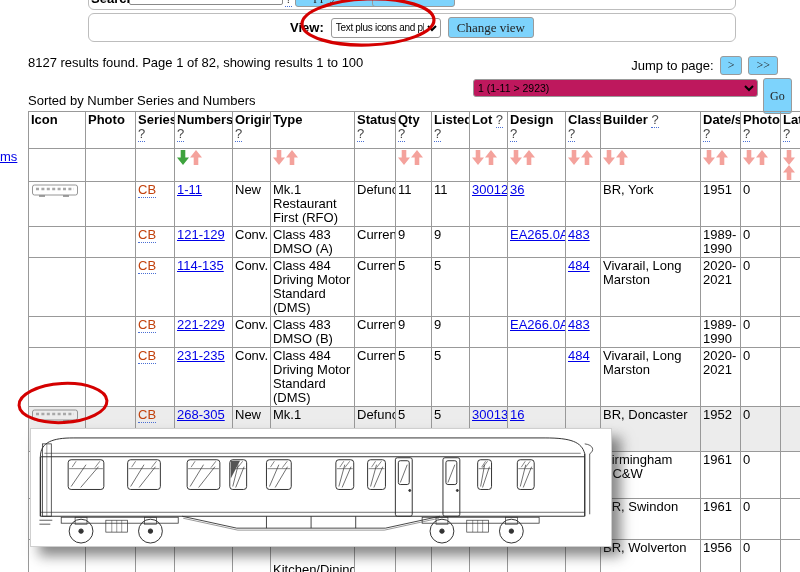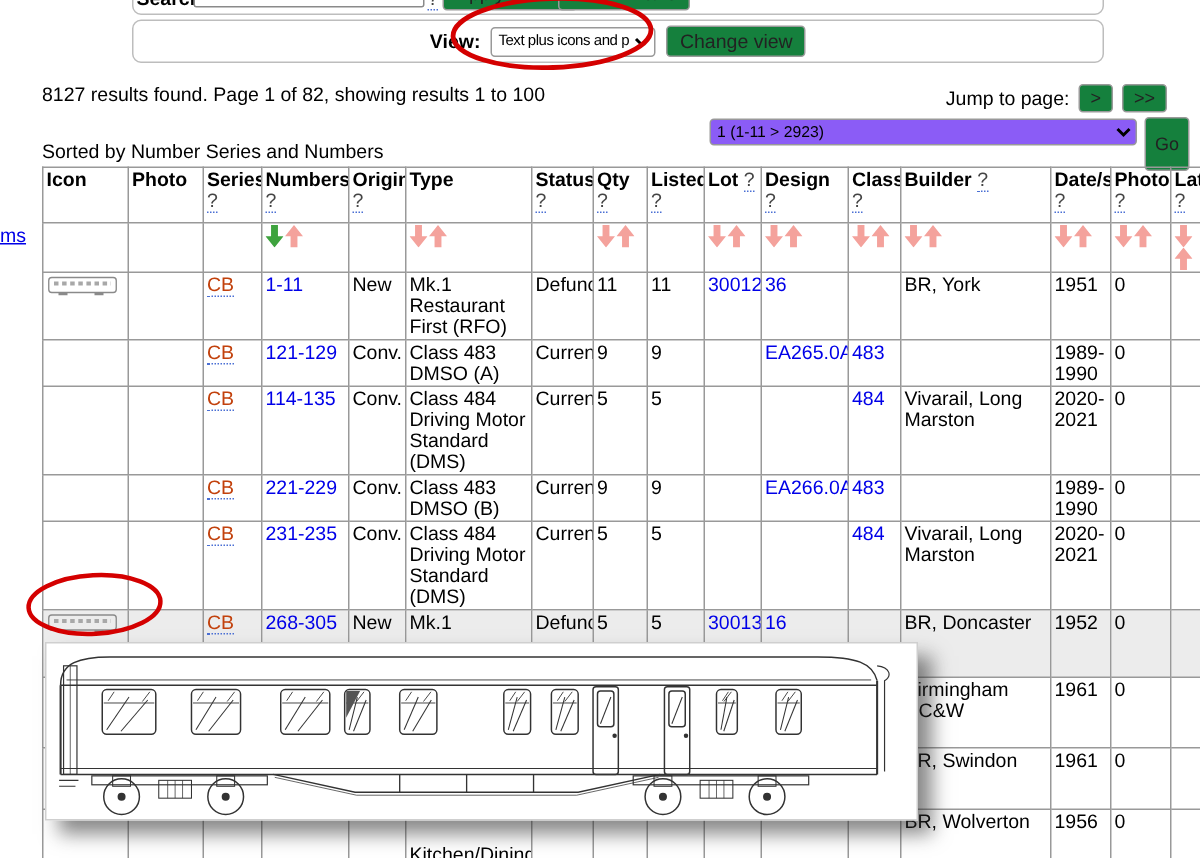--- a/index.html
+++ b/index.html
@@ -3,39 +3,39 @@
 <meta charset="utf-8">
 <style>
   html,body{margin:0;padding:0}
   body{width:800px;height:572px;overflow:hidden;position:relative;background:#fff;
        font-family:"Liberation Sans",sans-serif;font-size:13px;color:#000}
   
   .fbox{position:absolute;left:88px;width:648px;border:1px solid #bdbdbd;border-radius:6px;
         background:#fff;box-sizing:border-box}
   #fbox1{top:-34px;height:44px}
   #fbox2{top:13px;height:29px;display:flex;align-items:center;justify-content:center;gap:7px}
-  .btn{background:#15803d;border:1px solid #9a9a9a;border-radius:3px;color:#222;
-       font-family:Liberation Sans, sans-serif;font-size:13px;padding:2px 8px;line-height:15px}
+  .btn{background:#7dd3fc;border:1px solid #9a9a9a;border-radius:3px;color:#222;
+       font-family:Liberation Serif, serif;font-size:13px;padding:2px 8px;line-height:15px}
   .btn.small{font-size:12px;padding:1px 7px;height:19px}
   #search-label{position:absolute;left:2px;bottom:3px;font-weight:bold}
   #search-input{position:absolute;left:40px;bottom:4px;width:148px;height:16px;
                 border:1px solid #8a8a8a;border-radius:2px}
   #search-help{position:absolute;left:196px;bottom:2px}
   #apply-btn{position:absolute;left:206px;bottom:2px;height:24px}
   #clear-btn{position:absolute;left:283px;bottom:2px;height:24px}
   #view-label{font-weight:bold}
   #view-select{font-size:10px;letter-spacing:-0.3px;width:110px;height:20px;
                border:1px solid #999;border-radius:3px;background:#fff}
   
   #results-summary{position:absolute;left:28px;top:54px;width:352px;line-height:18.5px}
   #sorted-by{position:absolute;left:28px;top:93px}
   #jump-bar{position:absolute;left:608px;top:56px;width:170px;display:flex;
             justify-content:flex-end;align-items:center;gap:6px}
   #page-select{position:absolute;left:473px;top:79px;width:285px;height:18px;font-size:10.5px;
-               border:1px solid #999;border-radius:3px;background:#8b5cf6}
+               border:1px solid #999;border-radius:3px;background:#be185d}
   #go-btn{position:absolute;left:763px;top:78px;height:36px;padding:0 6px;font-size:12px}
   #side-link{position:absolute;left:0;top:149px;color:#0000e8;text-decoration:underline}
   
   #results-table{position:absolute;left:28px;top:111px;border-collapse:collapse;
                  table-layout:fixed;width:780px;font-size:13px}
   #results-table td,#results-table th{border:1px solid #999;vertical-align:top;
                  padding:1px 2px;line-height:14px;overflow:hidden;text-align:left}
   #results-table th{font-weight:bold;white-space:normal}
   #results-table tr:nth-child(1){height:37px}
   #results-table tr:nth-child(2){height:21px}
@@ -44,21 +44,21 @@
   #results-table tr:nth-child(5){height:58px}
   #results-table tr:nth-child(6){height:30px}
   #results-table tr:nth-child(7){height:58px}
   #results-table tr:nth-child(8){height:45px}
   #results-table tr:nth-child(9){height:47px}
   #results-table tr:nth-child(10){height:41px}
   #results-table tr:nth-child(11){height:75px}
   #results-table tr:nth-child(11) td.c-type{vertical-align:middle}
   tr.hl-row td{background:#ececec}
   td.c-qty,td.c-listed,td.c-notes{text-align:right;padding-right:3px}
-  a.tlink{color:#0000e8;cursor:pointer}
+  a.tlink{color:#0000e8;text-decoration:underline;cursor:pointer}
   a.dotlink{color:#c2410c;text-decoration:none;border-bottom:1px dotted #4a6fd4;cursor:help}
   a.help{color:#444;text-decoration:none;border-bottom:1px dotted #4a6fd4;font-weight:normal;cursor:help}
   .sortrow td{padding-left:2px}
   .sortrow svg{display:inline-block;vertical-align:top;margin-right:1px}
   
   #popup{position:absolute;left:30px;top:428px;width:582px;height:119px;background:#fff;
          border:1px solid #cfcfcf;box-shadow:9px 9px 12px rgba(40,40,40,.55);z-index:5;box-sizing:border-box}
   .annot{position:absolute;z-index:10;pointer-events:none}
 </style>
 </head>

